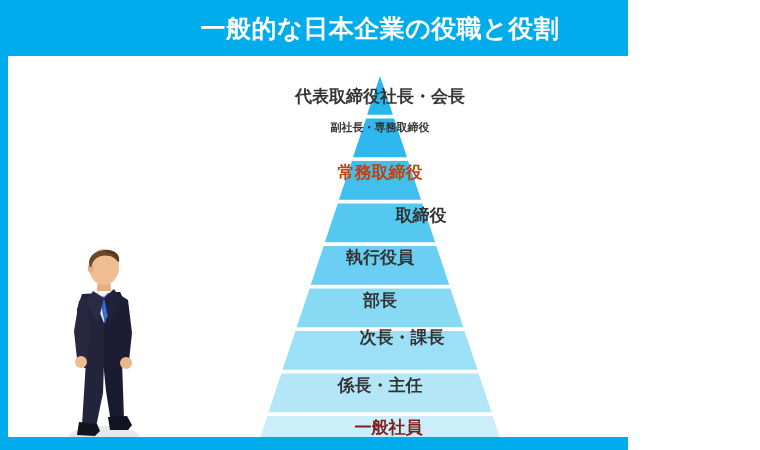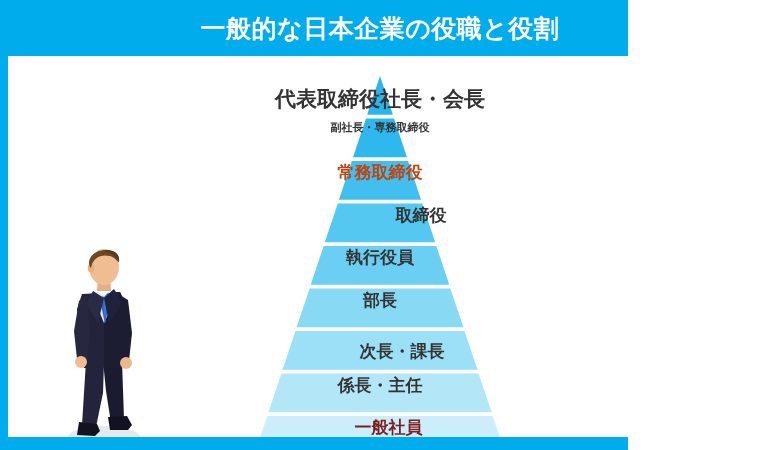--- a/index.html
+++ b/index.html
@@ -97,27 +97,27 @@
 
         <polygon points="301.6,232.5 442.4,232.5 455.4,271.2 288.6,271.2" fill="#87D9F4"></polygon>
 
         <polygon points="287.5,275.0 456.5,275.0 469.5,313.7 274.5,313.7" fill="#9BE0F6"></polygon>
 
         <polygon points="273.4,317.5 470.6,317.5 483.6,356.2 260.4,356.2" fill="#B3E7F8"></polygon>
 
         <polygon points="259.3,360.0 484.7,360.0 497.7,398.7 246.3,398.7" fill="#CCEEFA"></polygon>
       </svg>
 
-      <div class="tier-label" style="top: 29px; font-size: 21px; color: rgb(51, 51, 51);">代表取締役社長・会長</div>
+      <div class="tier-label" style="top: 29px; font-size: 17px; color: rgb(51, 51, 51);">代表取締役社長・会長</div>
       <div class="tier-label" style="top: 64px; font-size: 11px; color: rgb(51, 51, 51);">副社長・専務取締役</div>
       <div class="tier-label" style="top: 105px; font-size: 17px; color: #c2410c;">常務取締役</div>
       <div class="tier-label" style="top: 148px; font-size: 17px; color: rgb(51, 51, 51); margin-left: 41px;">取締役</div>
       <div class="tier-label" style="top: 190px; font-size: 17px; color: rgb(51, 51, 51);">執行役員</div>
       <div class="tier-label" style="top: 233px; font-size: 17px; color: rgb(51, 51, 51); font-family: Liberation Mono, monospace;">部長</div>
-      <div class="tier-label" style="top: 284px; font-size: 17px; color: rgb(51, 51, 51); padding-left: 44px;">次長・課長</div>
+      <div class="tier-label" style="top: 270px; font-size: 17px; color: rgb(51, 51, 51); padding-left: 44px;">次長・課長</div>
       <div class="tier-label" style="top: 318px; font-size: 17px; color: rgb(51, 51, 51);">係長・主任</div>
       <div class="tier-label" style="top: 360px; font-size: 17px; color: #7f1d1d; padding-left: 17px;">一般社員</div>
     </div>
 
     <div class="figure" id="fig-left">
       <svg width="110" height="210" viewBox="0 0 110 210">
 
         <ellipse cx="56" cy="196" rx="36" ry="11" fill="#E6E9EC"></ellipse>
 
         <path d="M55 120 L74 120 L76 178 L63 182 L58 150 Z" fill="#1A1B30"></path>

